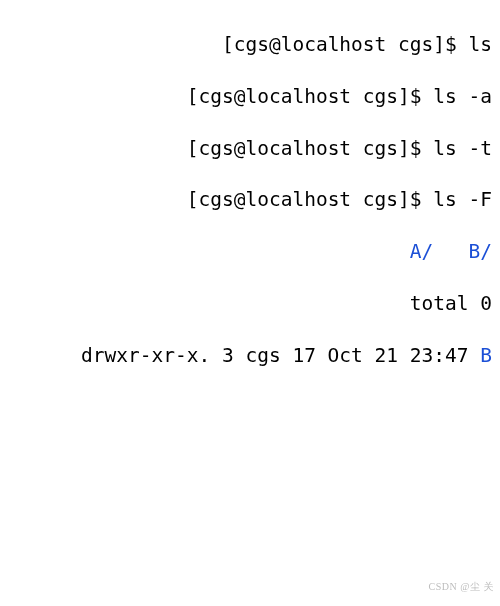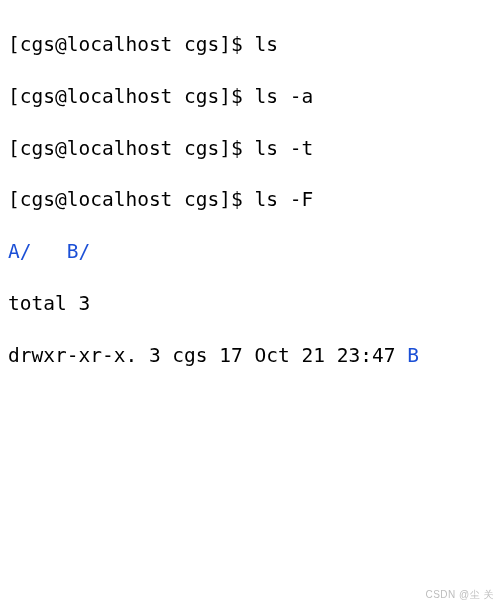--- a/index.html
+++ b/index.html
@@ -13,41 +13,41 @@
   .term {
     font-family: "DejaVu Sans Mono", "Menlo", "Consolas", monospace;
     font-size: 19.5px;
     line-height: 1.33;
     color: #000;
     padding: 6px 8px;
     white-space: pre;
     letter-spacing: 0px;
   }
   .blue { color: #1b4fd6; }
-  .line { display: block; }
+  .line { display: block; text-align: right; }
   .watermark {
     position: absolute;
     right: 6px;
-    bottom: 4px;
-    font-family: Liberation Sans, sans-serif;
+    bottom: 12px;
+    font-family: Liberation Serif, serif;
     font-size: 10px;
     color: #bdbdbd;
     letter-spacing: 0.5px;
   }
 </style>
 </head>
 <body>
 
 <div class="term">
 <span class="line"><span>[cgs@localhost cgs]$ </span><span>ls</span></span>
 <span class="line"><span>[cgs@localhost cgs]$ </span><span>ls -a</span></span>
 <span class="line"><span>[cgs@localhost cgs]$ </span><span>ls -t</span></span>
 <span class="line"><span>[cgs@localhost cgs]$ </span><span>ls -F</span></span>
 <span class="line"><span class="blue">A/</span><span>   </span><span class="blue">B/</span></span>
-<span class="line">total 3</span>
+<span class="line">total 0</span>
 <span class="line"><span>drwxr-xr-x. 3 cgs 17 Oct 21 23:47 </span><span class="blue">B</span></span>
 
 
 
 
 
 
 
 
 

